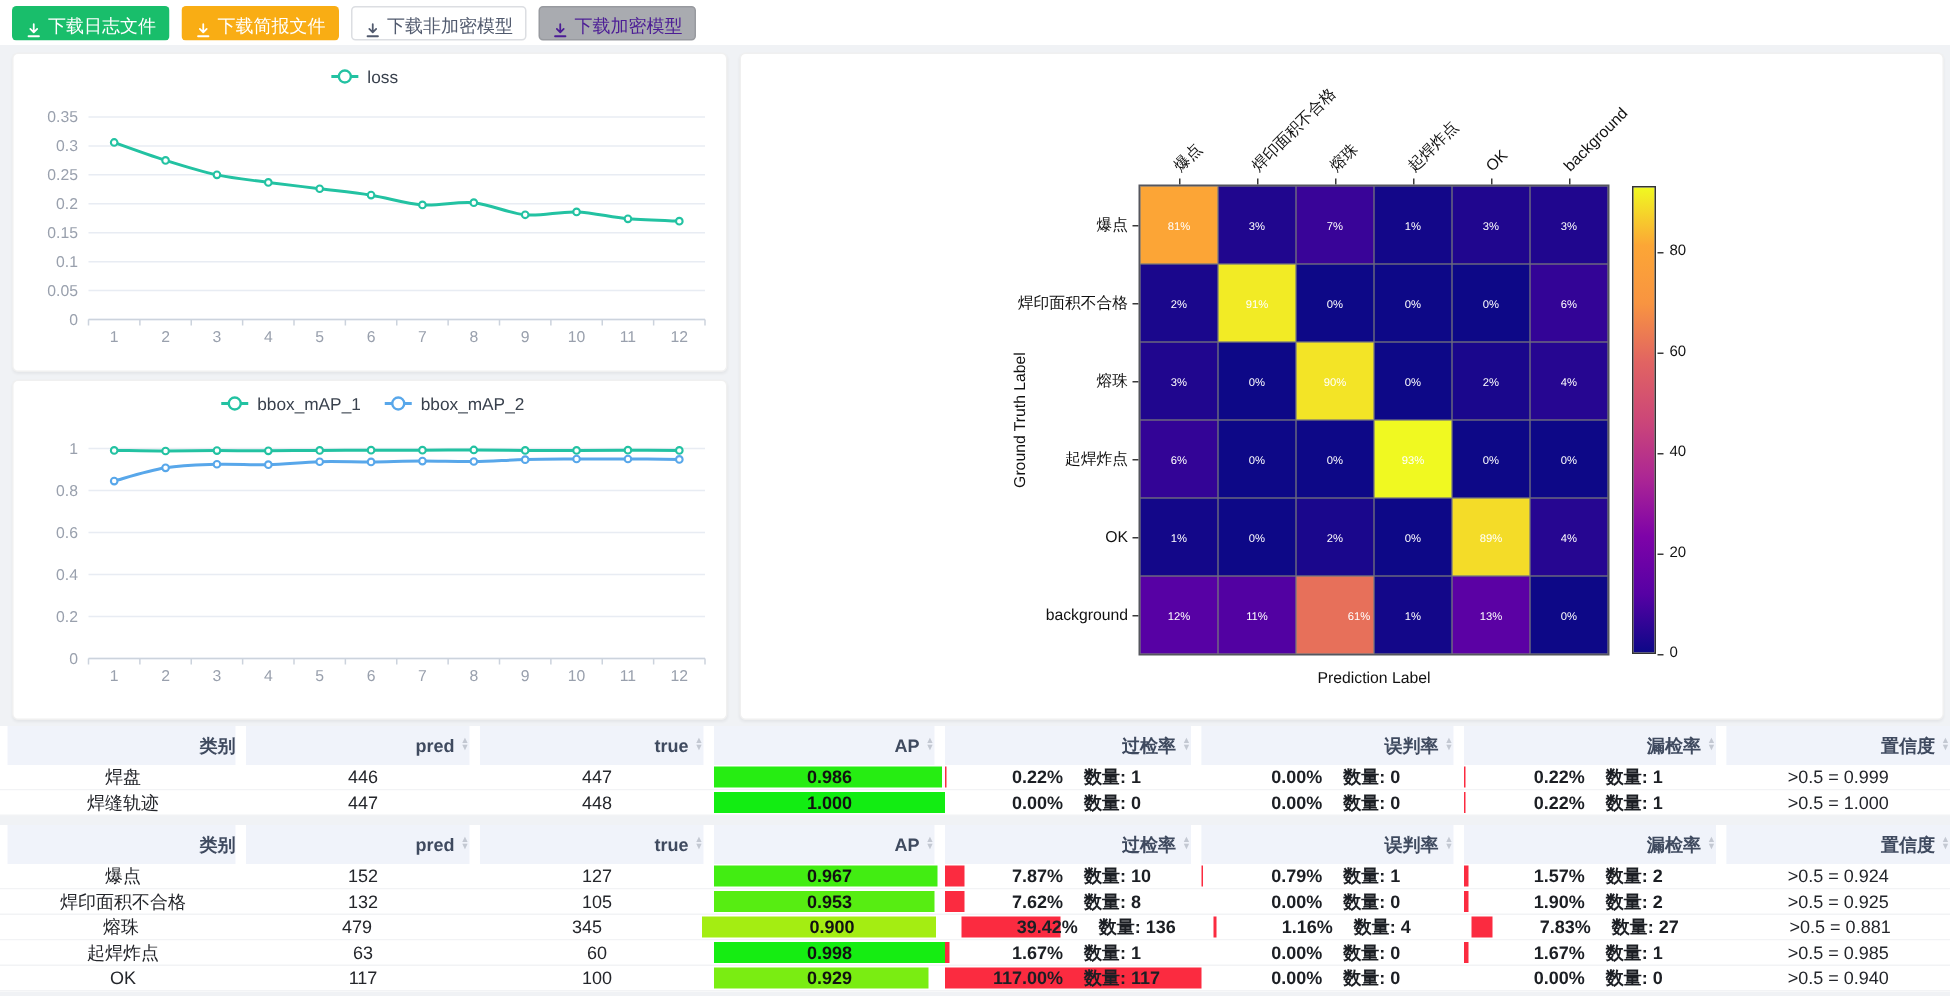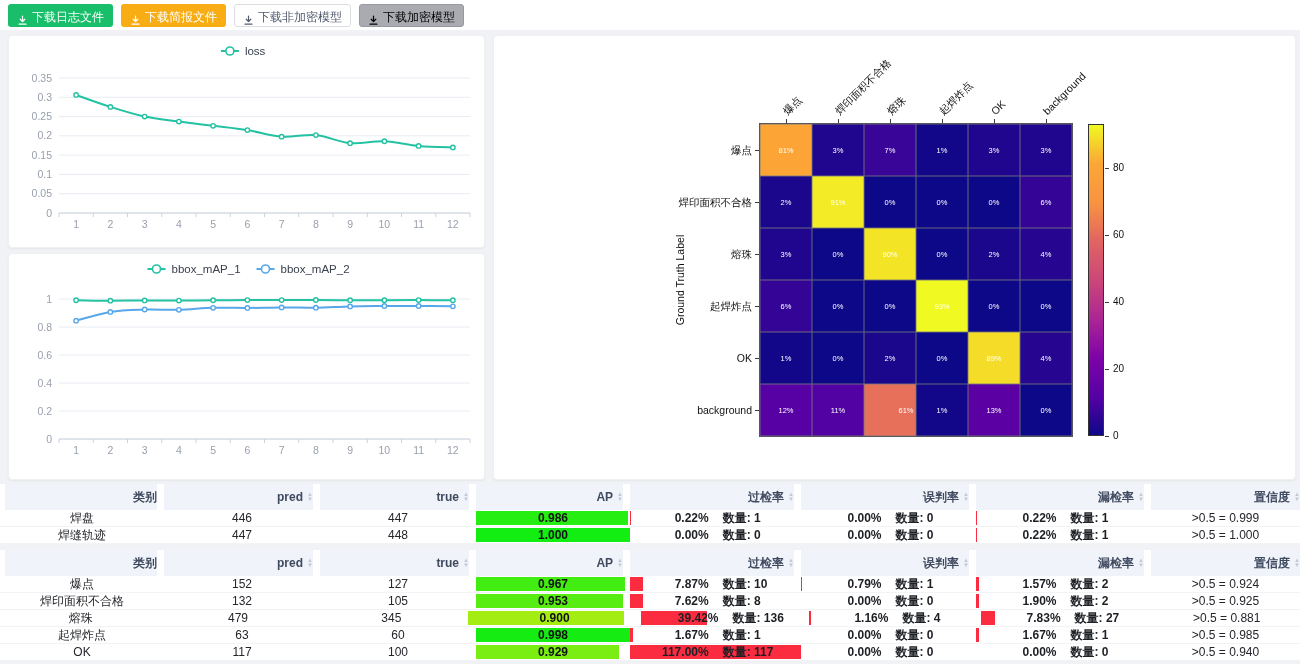--- a/index.html
+++ b/index.html
@@ -10,21 +10,21 @@
     font-family:"Liberation Sans", sans-serif;
     font-size:12px; color:#2e3340;
   }
   
   .topbar { height:30px; background:#fff; display:flex; align-items:center; padding-left:8px; gap:8px; }
   .btn { height:23px; padding:0 8px; border-radius:3px; font-size:12px; display:inline-flex; align-items:flex-end; gap:4px; border:1px solid transparent; cursor:pointer; white-space:nowrap; }
   .btn svg { display:block; }
   .btn-green  { background:#19be6b; color:#fff; }
   .btn-orange { background:#f9ad14; color:#fff; }
   .btn-plain  { background:#fff; color:#515a6e; border-color:#dcdee2; }
-  .btn-gray   { background:#a9abb0; color:#000000; border-color:#989a9f; }
+  .btn-gray   { background:#a9abb0; color:#4c1d95; border-color:#989a9f; }
   
   .content { display:flex; gap:8px; padding:5px 4px 0 8px; }
   .card { background:#fff; border-radius:4px; border:1px solid #f0f0f0; box-shadow:0 1px 2px rgba(0,0,0,.05); }
   .left-col { width:477px; display:flex; flex-direction:column; gap:5px; }
   .chart-card1 { height:213px; overflow:hidden; }
   .chart-card2 { height:227px; overflow:hidden; }
   .matrix-card { flex:1; height:445px; position:relative; overflow:hidden; }
   
   .cm-title { position:absolute; text-align:center; font-weight:bold; font-size:13px; color:#000; }
   .cm-cell { position:absolute; box-shadow:inset 0 0 0 0.5px rgba(120,120,125,.85); display:flex; align-items:center; justify-content:center; font-size:7.5px; color:#fff; }
@@ -294,20 +294,21 @@
       <div class="cm-tick" style="left:611px;top:400px;width:4px;height:1px;"></div>
       <div class="cm-cbtlabel" style="left:619px;top:395px;">0</div>
       <div class="cm-tick" style="left:611px;top:332.9032258064516px;width:4px;height:1px;"></div>
       <div class="cm-cbtlabel" style="left:619px;top:327.9032258064516px;">20</div>
       <div class="cm-tick" style="left:611px;top:265.80645161290323px;width:4px;height:1px;"></div>
       <div class="cm-cbtlabel" style="left:619px;top:260.80645161290323px;">40</div>
       <div class="cm-tick" style="left:611px;top:198.70967741935485px;width:4px;height:1px;"></div>
       <div class="cm-cbtlabel" style="left:619px;top:193.70967741935485px;">60</div>
       <div class="cm-tick" style="left:611px;top:131.61290322580646px;width:4px;height:1px;"></div>
       <div class="cm-cbtlabel" style="left:619px;top:126.61290322580646px;">80</div>
+      <div class="cm-xlabel" style="left:266px;top:410px;width:312px;">Prediction Label</div>
       <div class="cm-ylabel" style="left:121px;top:238px;width:130px;height:12px;">Ground Truth Label</div>
     </div>
 </div>
 
 <div class="tables" id="tables-root">
     <div class="tbl">
       <div class="thead">
         <div class="th" style="width: 164px;">
           <span>类别</span>
         </div>

